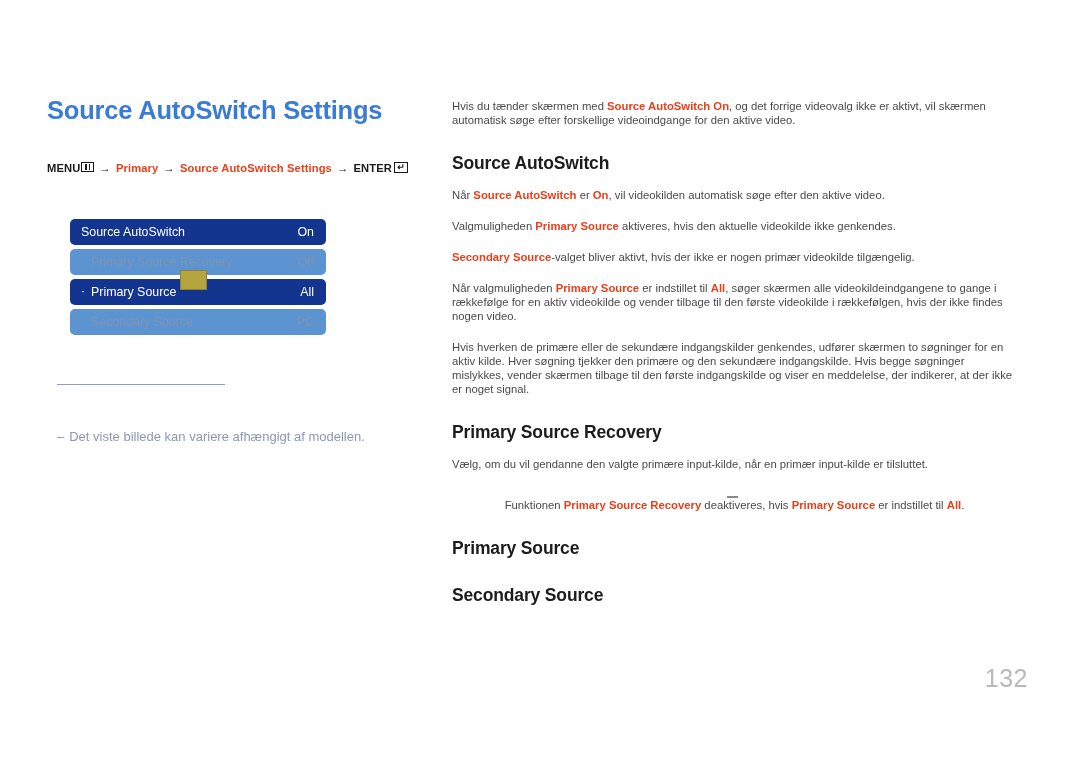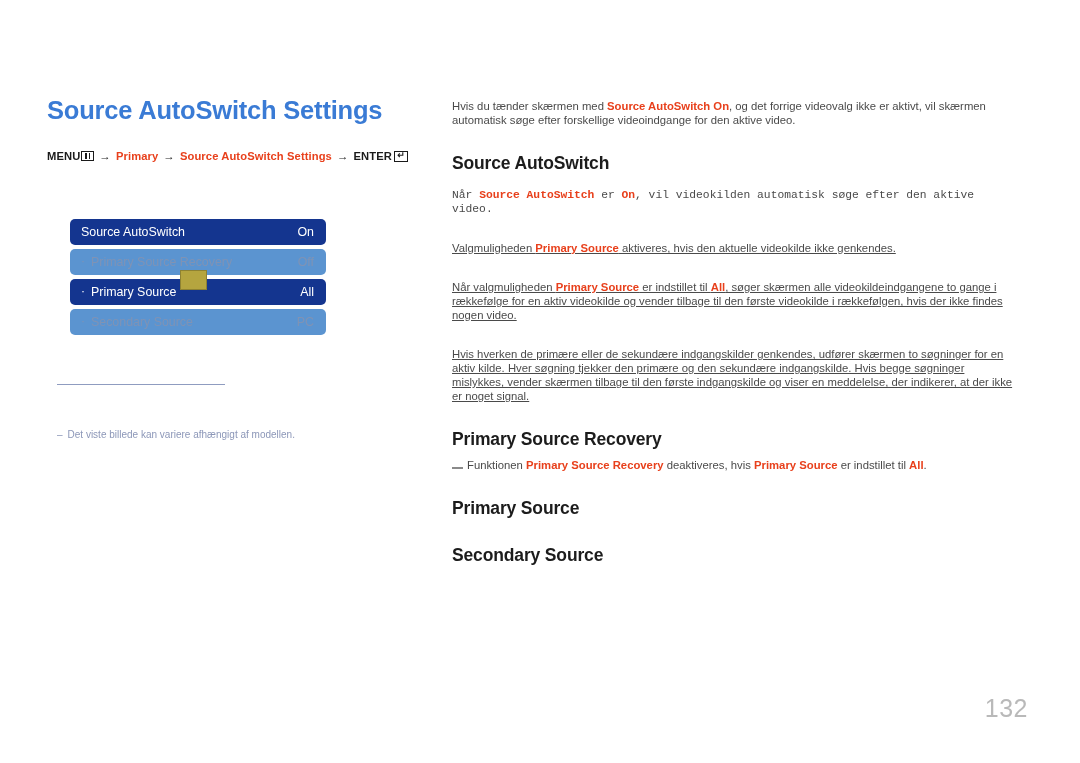--- a/index.html
+++ b/index.html
@@ -28,27 +28,27 @@
     font-size: 25.5px;
     font-weight: bold;
     color: #3a7bd5;
     letter-spacing: -0.2px;
     line-height: 1.1;
     margin: 0;
     white-space: nowrap;
   }
 
   #menu-path {
-    margin-top: 26px;
+    margin-top: 38px;
     font-size: 11.2px;
     font-weight: bold;
     color: #1a1a1a;
     white-space: nowrap;
     display: flex;
-    align-items: center;
+    align-items: flex-start;
     letter-spacing: 0.1px;
   }
   #menu-path .seg-red { color: #e8401c; }
   #menu-path .arrow {
     color: #1a1a1a;
     font-weight: normal;
     margin: 0 5px;
     font-size: 11.5px;
   }
   .glyph-menu {
@@ -144,71 +144,72 @@
     top: 384px;
     width: 330px;
   }
   #footnote-rule {
     width: 168px;
     height: 1px;
     background: #8f9cc0;
     margin-bottom: 11px;
   }
   #footnote-text {
-    font-size: 10px;
+    font-size: 13px;
     color: #8c97b8;
     white-space: nowrap;
     margin-top: 44px;
   }
   #footnote-text .fn-dash { margin-right: 5px; }
 
   
   #right-column {
     position: absolute;
     left: 452px;
     top: 99px;
     width: 565px;
   }
   .body-text {
     font-size: 11.3px;
     line-height: 14px;
     color: #4a4a4a;
     margin: 0;
   }
-  .body-text + .body-text { margin-top: 25px; text-decoration: underline; }
+  .body-text + .body-text { margin-top: 17px; }
   .kw { color: #e8401c; font-weight: bold; }
   .section-heading {
     font-size: 17.5px;
     font-weight: bold;
     color: #1c1c1c;
     margin: 0;
     letter-spacing: -0.15px;
     line-height: 1.2;
   }
   .section { margin-top: 26px; }
-  .section .section-heading + .body-text { margin-top: 14px; font-family: Liberation Mono, monospace; }
+  .section .section-heading + .body-text { margin-top: 14px; }
   .note-line {
     display: flex;
     align-items: center;
-    margin-top: 8px;
+    margin-top: 19px;
+    flex-direction: column;
   }
   .note-dash {
     flex: 0 0 auto;
     width: 11px;
     height: 1.6px;
     background: #8a8a8a;
     margin-top: 6px;
     margin-right: 4px;
   }
 
   
   #page-number {
     position: absolute;
     right: 52px;
-    top: 694px;
+    top: 664px;
     font-size: 25px;
     color: #b9b9b9;
     letter-spacing: 0.5px;
   }
 </style>
 </head>
 <body>
 
 <div id="left-column">
 
@@ -267,29 +268,31 @@
 
   <p class="body-text"><span>Hvis du tænder skærmen med </span><span class="kw">Source AutoSwitch On</span><span>, og det forrige videovalg ikke er aktivt, vil skærmen automatisk søge efter forskellige videoindgange for den aktive video.</span></p>
 
   <div class="section">
     <h2 class="section-heading">Source AutoSwitch</h2>
 
     <p class="body-text"><span>Når </span><span class="kw">Source AutoSwitch</span><span> er </span><span class="kw">On</span><span>, vil videokilden automatisk søge efter den aktive video.</span></p>
 
     <p class="body-text"><span>Valgmuligheden </span><span class="kw">Primary Source</span><span> aktiveres, hvis den aktuelle videokilde ikke genkendes.</span></p>
 
+    <p class="body-text"><span class="kw">Secondary Source</span><span>-valget bliver aktivt, hvis der ikke er nogen primær videokilde tilgængelig.</span></p>
 
     <p class="body-text"><span>Når valgmuligheden </span><span class="kw">Primary Source</span><span> er indstillet til </span><span class="kw">All</span><span>, søger skærmen alle videokildeindgangene to gange i rækkefølge for en aktiv videokilde og vender tilbage til den første videokilde i rækkefølgen, hvis der ikke findes nogen video.</span></p>
 
     <p class="body-text">Hvis hverken de primære eller de sekundære indgangskilder genkendes, udfører skærmen to søgninger for en aktiv kilde. Hver søgning tjekker den primære og den sekundære indgangskilde. Hvis begge søgninger mislykkes, vender skærmen tilbage til den første indgangskilde og viser en meddelelse, der indikerer, at der ikke er noget signal.</p>
   </div>
 
   <div class="section">
     <h2 class="section-heading">Primary Source Recovery</h2>
 
+    <p class="body-text">Vælg, om du vil gendanne den valgte primære input-kilde, når en primær input-kilde er tilsluttet.</p>
 
     <div class="note-line">
       <span class="note-dash"></span>
       <p class="body-text"><span>Funktionen </span><span class="kw">Primary Source Recovery</span><span> deaktiveres, hvis </span><span class="kw">Primary Source</span><span> er indstillet til </span><span class="kw">All</span><span>.</span></p>
     </div>
   </div>
 
   <div class="section">
     <h2 class="section-heading">Primary Source</h2>
   </div>

